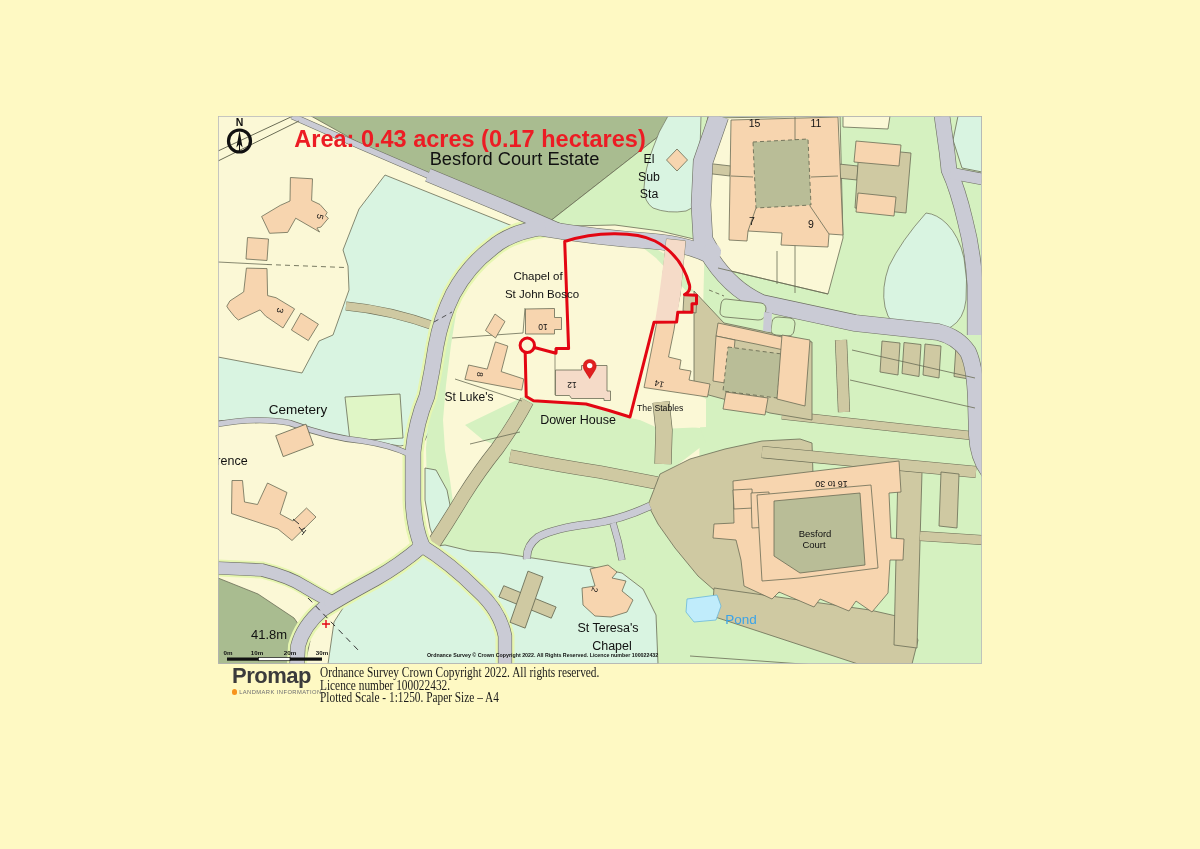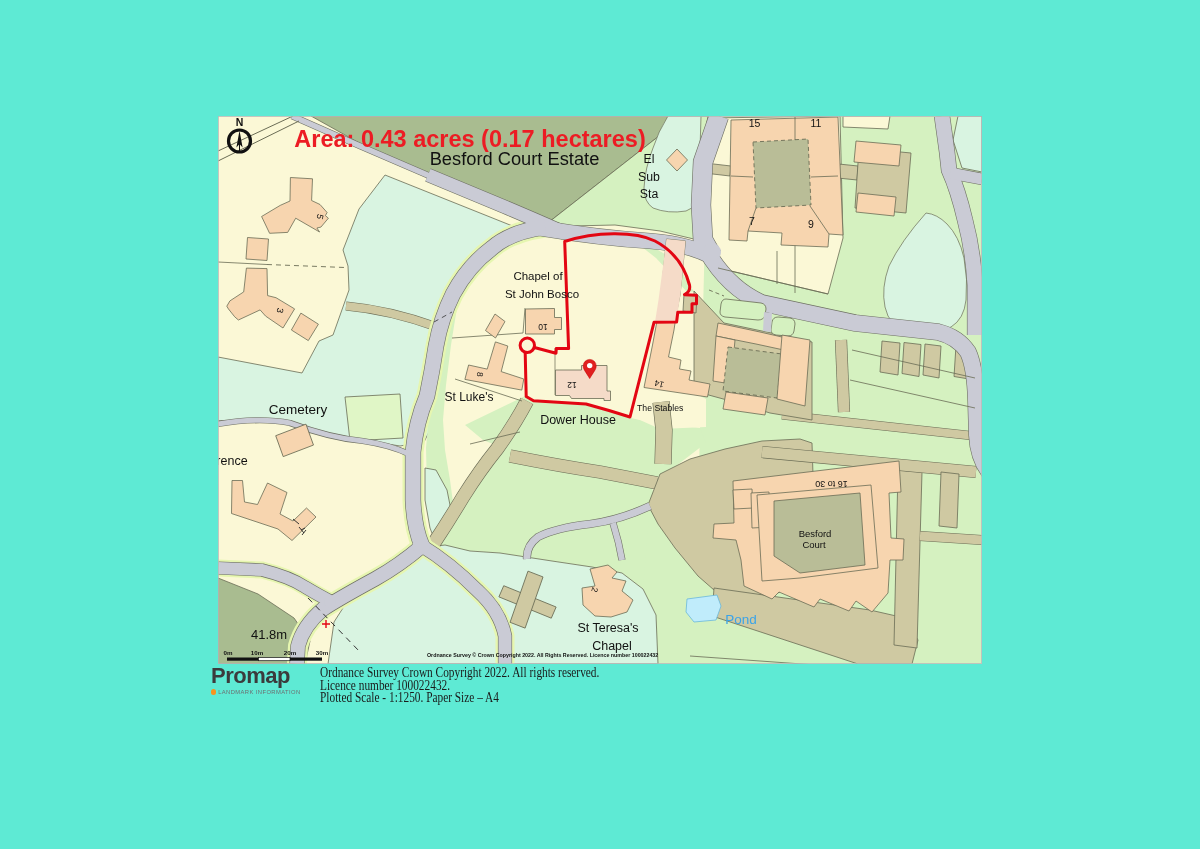--- a/index.html
+++ b/index.html
@@ -1,17 +1,17 @@
 <!DOCTYPE html>
 <html><head>
 <meta charset="utf-8">
 <style>
 html,body{margin:0;padding:0;background:#ffffff;}
 *{font-family:"Liberation Sans",sans-serif;}
-#page{position:relative;width:1200px;height:849px;background:#5eead4;overflow:hidden;}
+#page{position:relative;width:1200px;height:849px;background:#fef9c3;overflow:hidden;}
 #map{position:absolute;left:218px;top:116px;width:764px;height:548px;}
 .serif{font-family:"Liberation Serif",serif;}
 </style>
 </head>
 <body>
 <div id="page">
 
 <svg id="map" viewBox="218 116 764 548" preserveAspectRatio="none">
 
 <rect x="218" y="116" width="764" height="548" fill="#FBF8D6"></rect>
@@ -350,21 +350,21 @@
 <text x="257" y="654.5" font-size="6.2" fill="#111111" text-anchor="middle" font-weight="bold">10m</text>
 <text x="290" y="654.5" font-size="6.2" fill="#111111" text-anchor="middle" font-weight="bold">20m</text>
 <text x="322" y="654.5" font-size="6.2" fill="#111111" text-anchor="middle" font-weight="bold">30m</text>
 </g>
 
 <text x="427" y="657" font-size="5.3" fill="#111111" text-anchor="start" font-weight="bold">Ordnance Survey © Crown Copyright 2022. All Rights Reserved. Licence number 100022432</text>
 
 <rect x="218.4" y="116.4" width="763.2" height="547.2" fill="none" stroke="#B9B9B9" stroke-width="0.8"></rect>
 </svg>
 
-<div style="position:absolute;left:211px;top:665px;width:110px;">
+<div style="position:absolute;left:232px;top:665px;width:110px;">
 <div id="promap" style="font-weight:bold;font-size:22px;letter-spacing:-0.5px;color:#3B3B3C;line-height:21px;">Promap</div>
 <div id="landmark" style="margin-top:3px;font-size:5.8px;color:#6D6E71;letter-spacing:0.42px;white-space:nowrap;"><span style="display:inline-block;width:5.2px;height:5.2px;border-radius:50%;background:#F7941D;vertical-align:-0.5px;margin-right:2px;"></span>LANDMARK INFORMATION</div>
 </div>
 
 <div id="fcopy" class="serif" style="position:absolute;left:320px;top:667px;font-size:14px;line-height:12.5px;color:#1a1a1a;transform:scaleX(0.81);transform-origin:left top;">
 Ordnance Survey Crown Copyright 2022. All rights reserved.<br>
 Licence number 100022432.<br>
 Plotted Scale - 1:1250. Paper Size – A4
 </div>
 </div>

